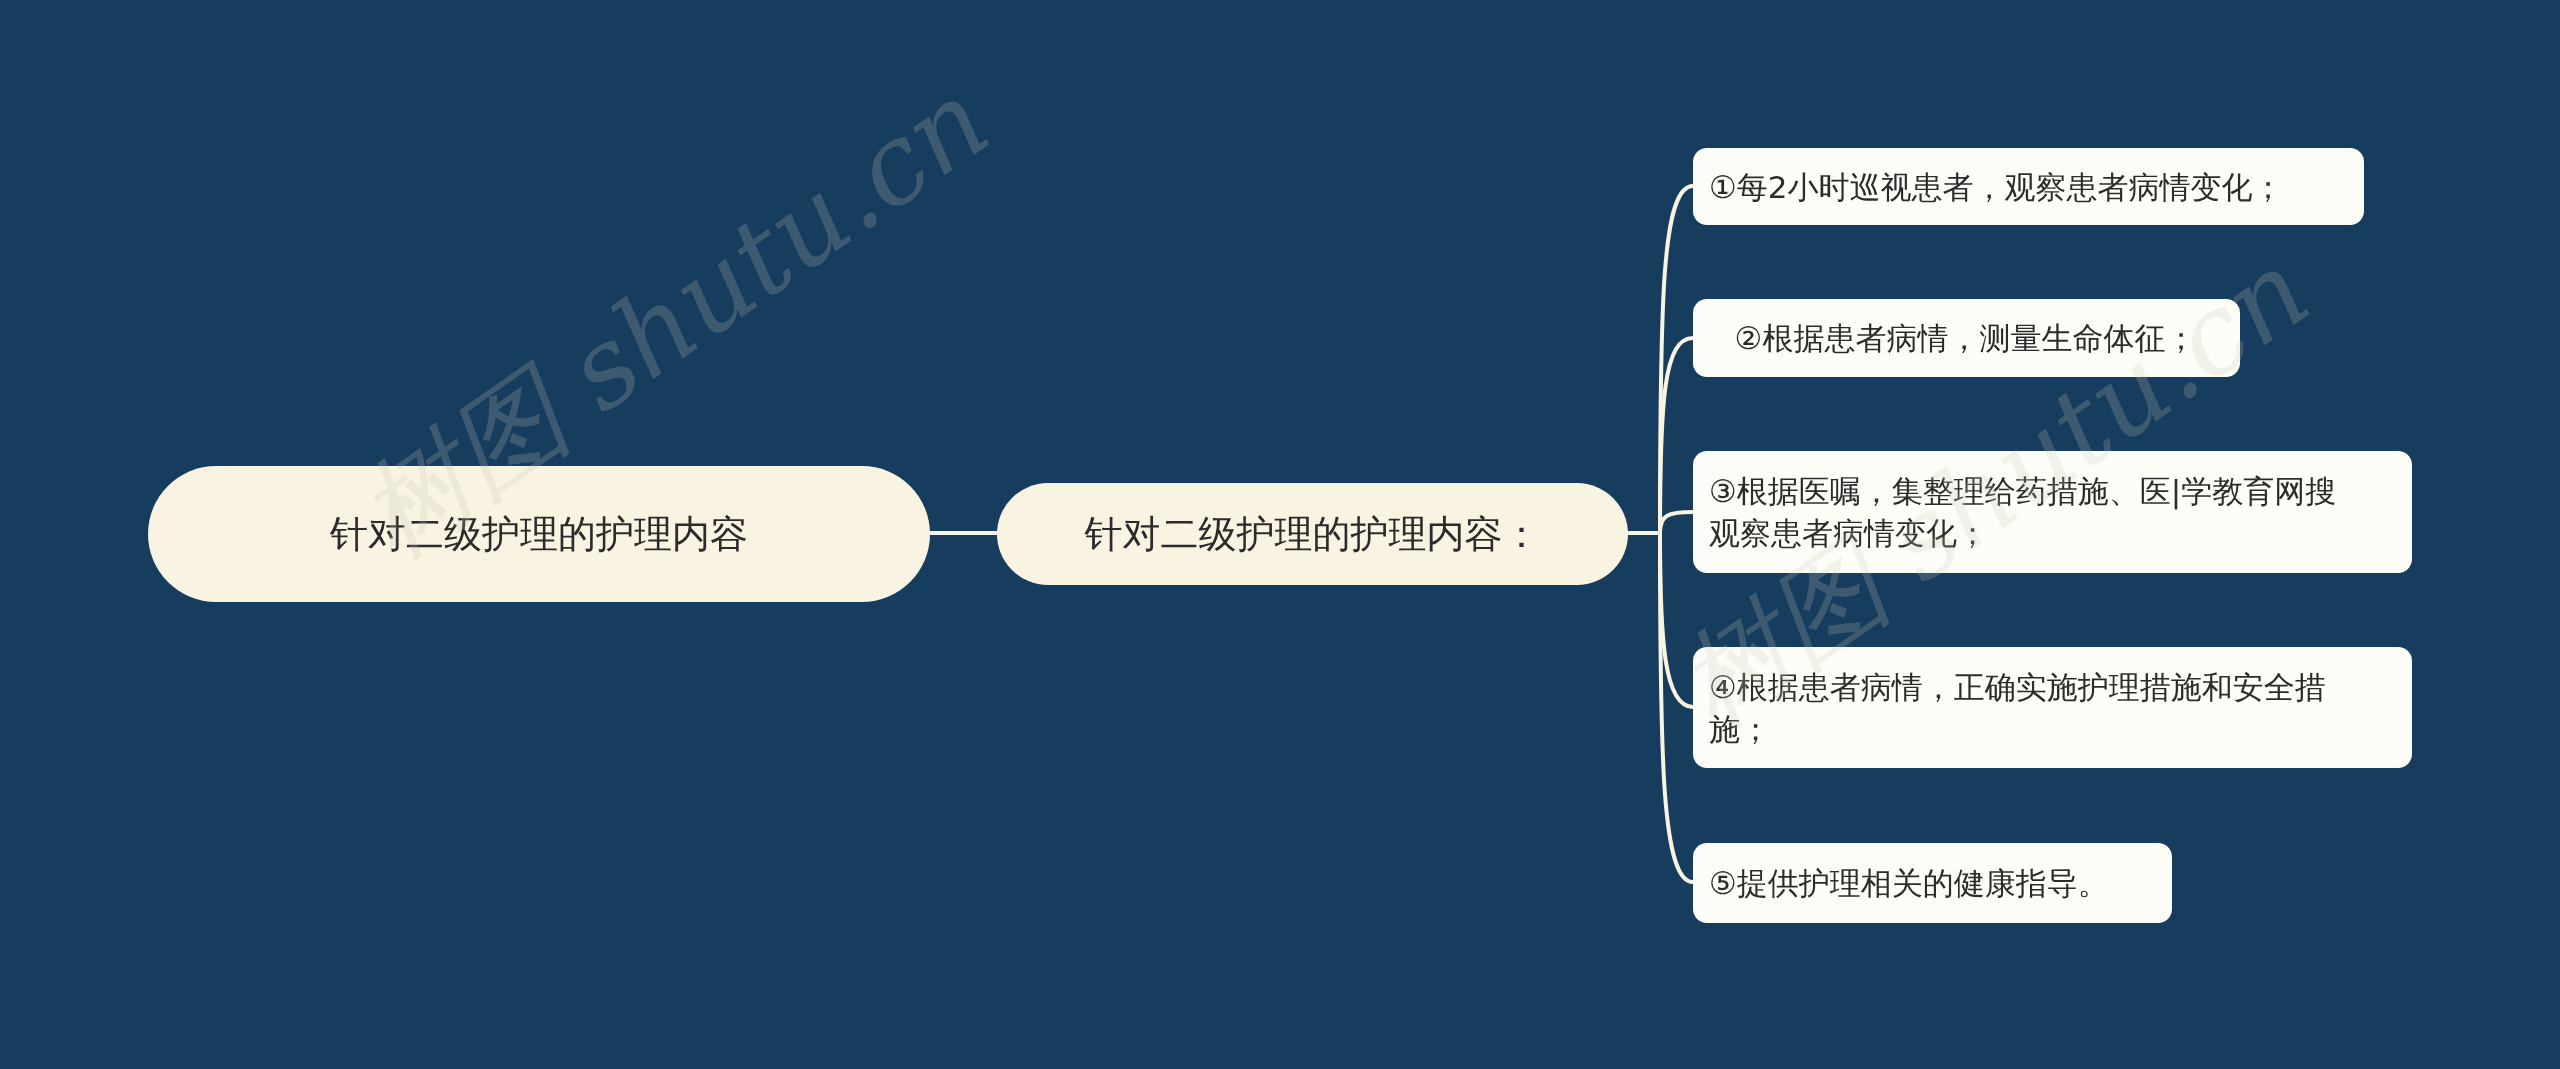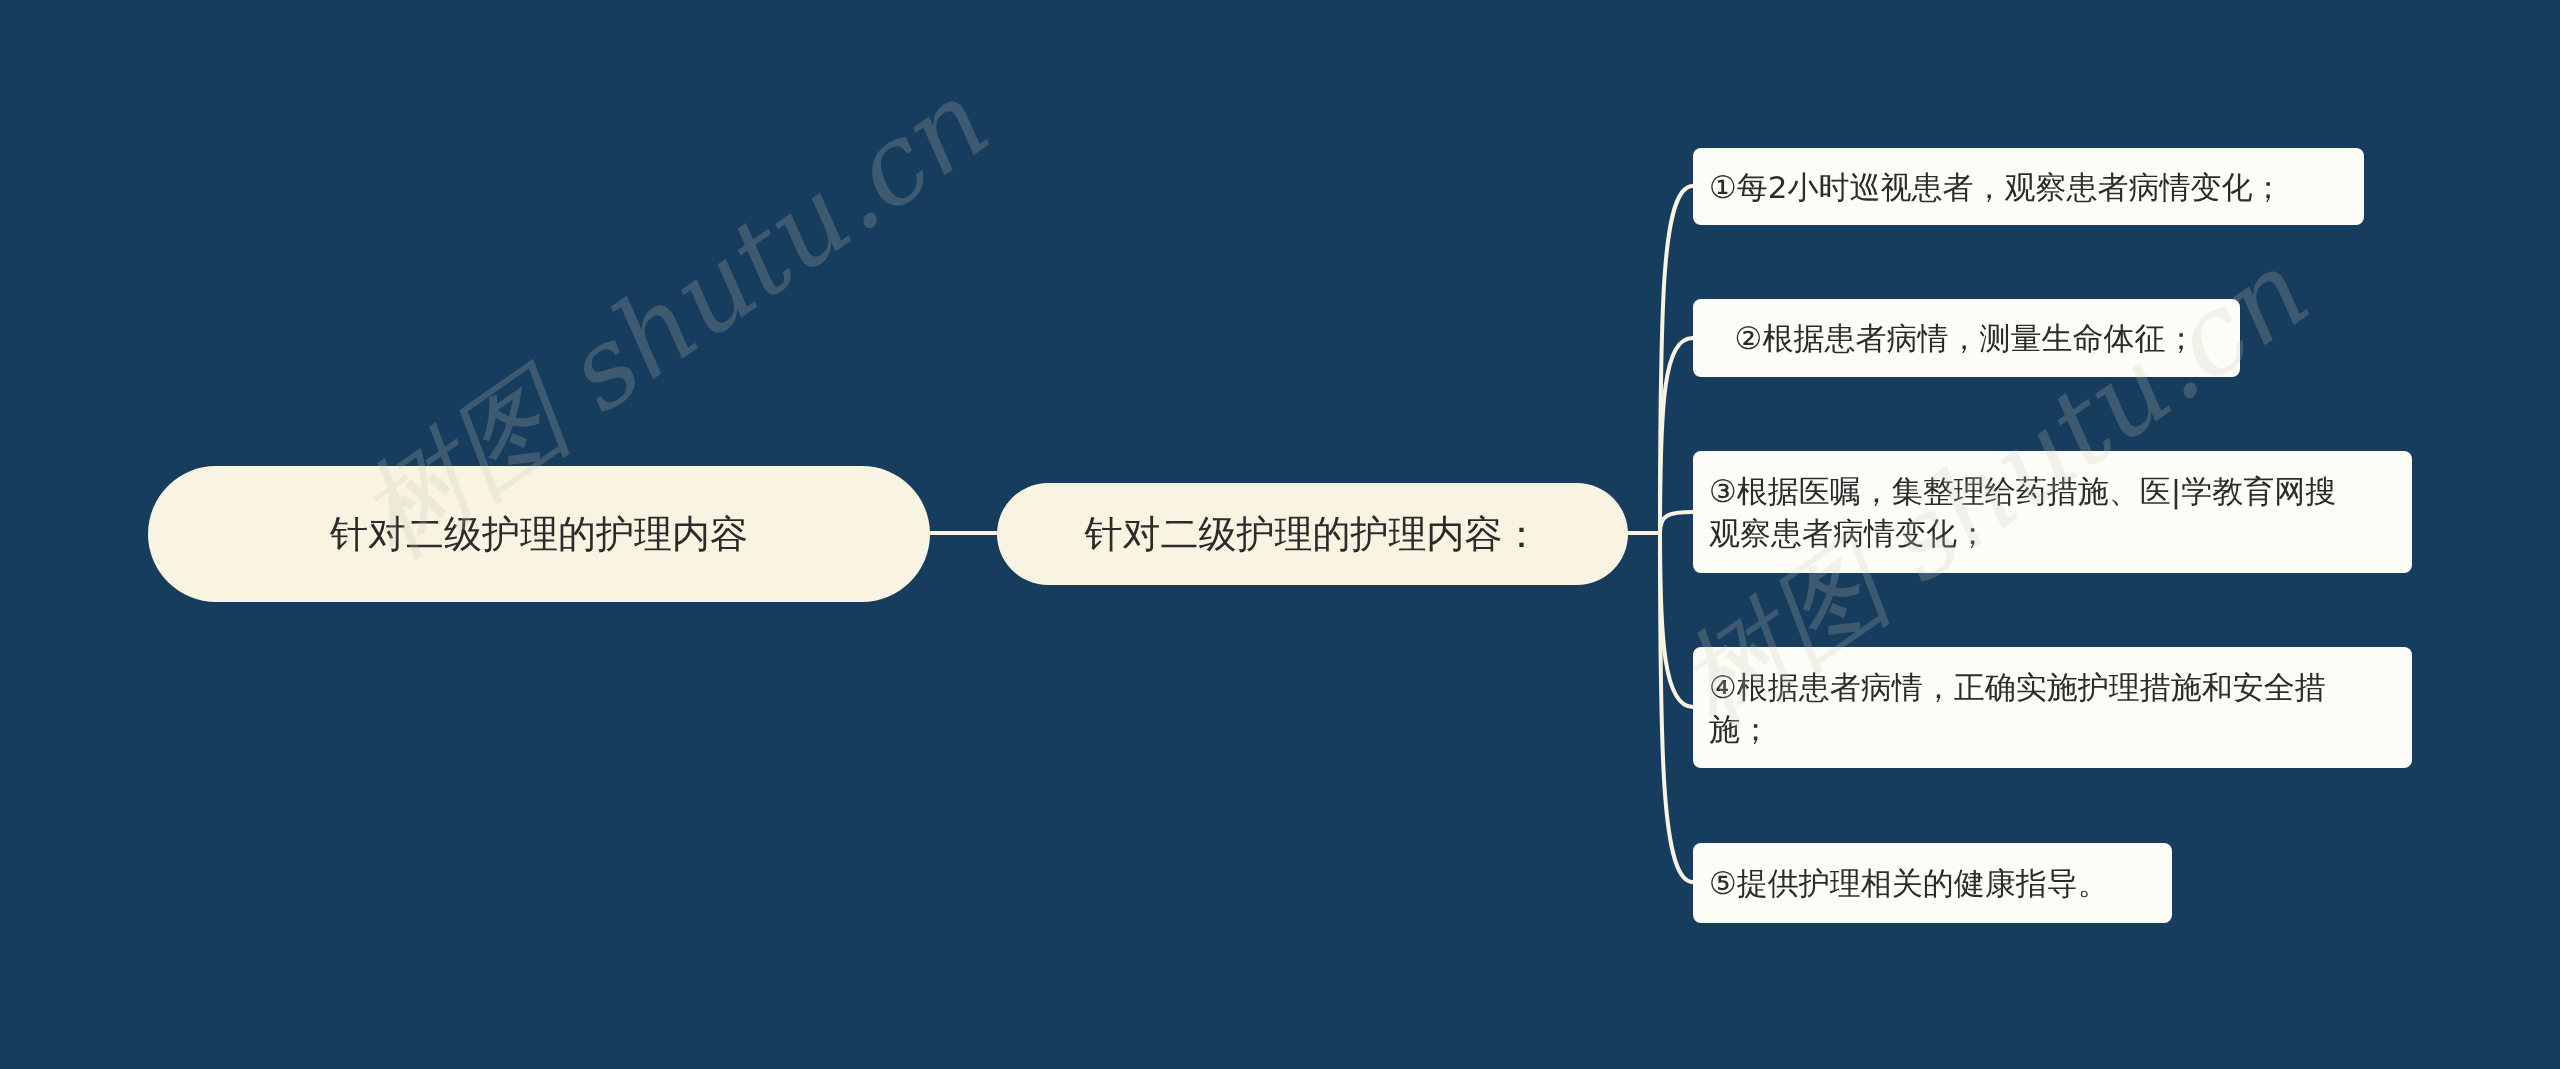--- a/index.html
+++ b/index.html
@@ -50,21 +50,21 @@
     width: 631px;
     height: 102px;
     background: #f8f4e1;
     border-radius: 51px;
     justify-content: center;
     font-size: 38px;
   }
   .leaf {
     left: 1693px;
     background: #fdfdf8;
-    border-radius: 8px;
+    border-radius: 14px;
     padding: 0 18px 0 16px;
     font-size: 31px;
     line-height: 42px;
   }
   .leaf span { display: block; }
   .leaf-1 { top: 148px; width: 671px; height: 77px; }
   .leaf-2 { top: 299px; width: 547px; height: 78px; justify-content: center; }
   .leaf-3 { top: 451px; width: 719px; height: 122px; }
   .leaf-4 { top: 647px; width: 719px; height: 121px; }
   .leaf-5 { top: 843px; width: 479px; height: 80px; }

